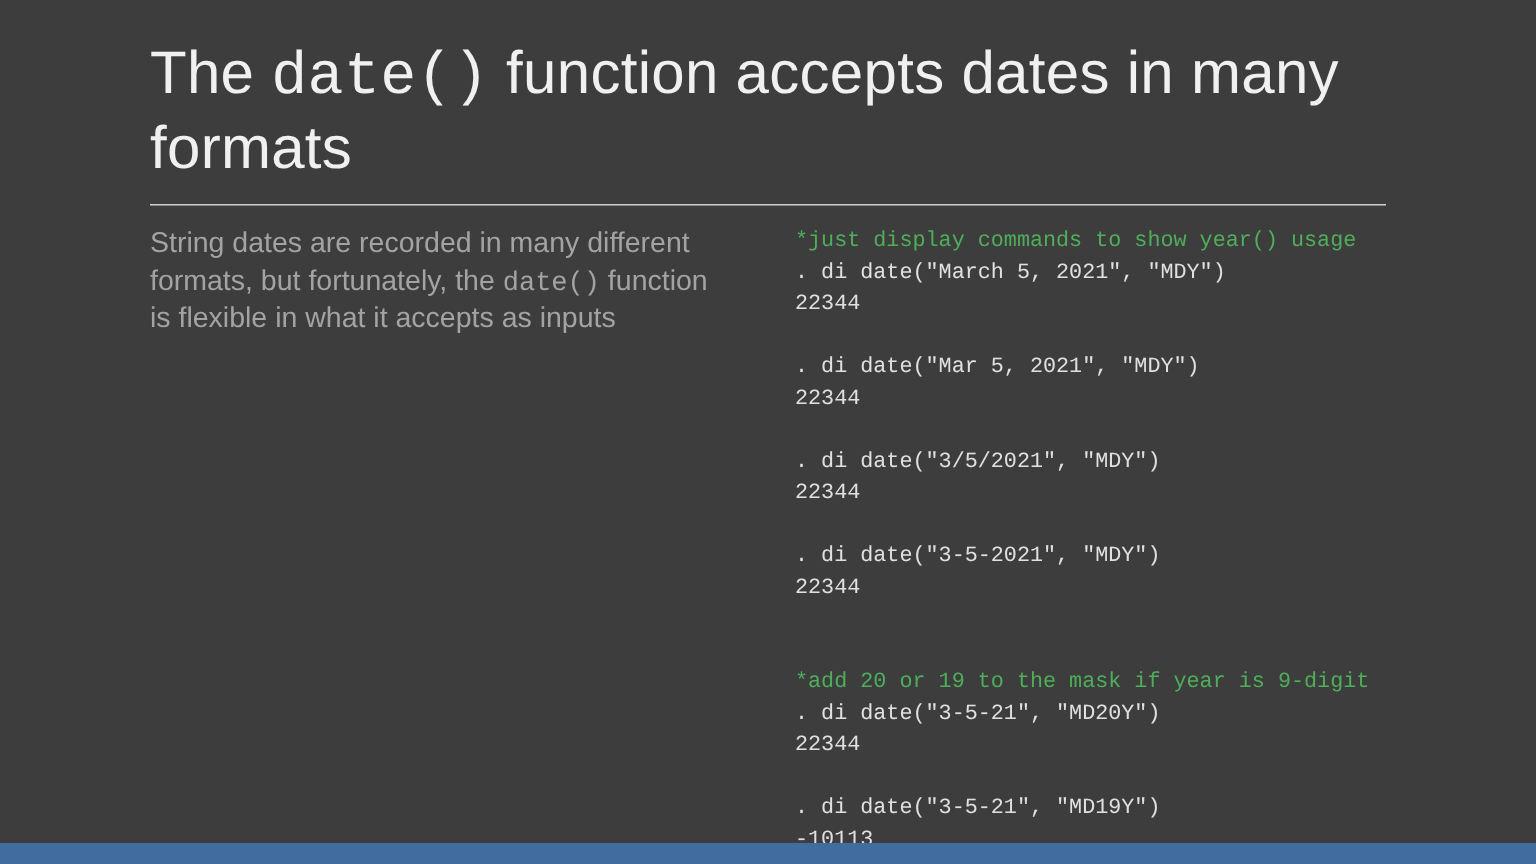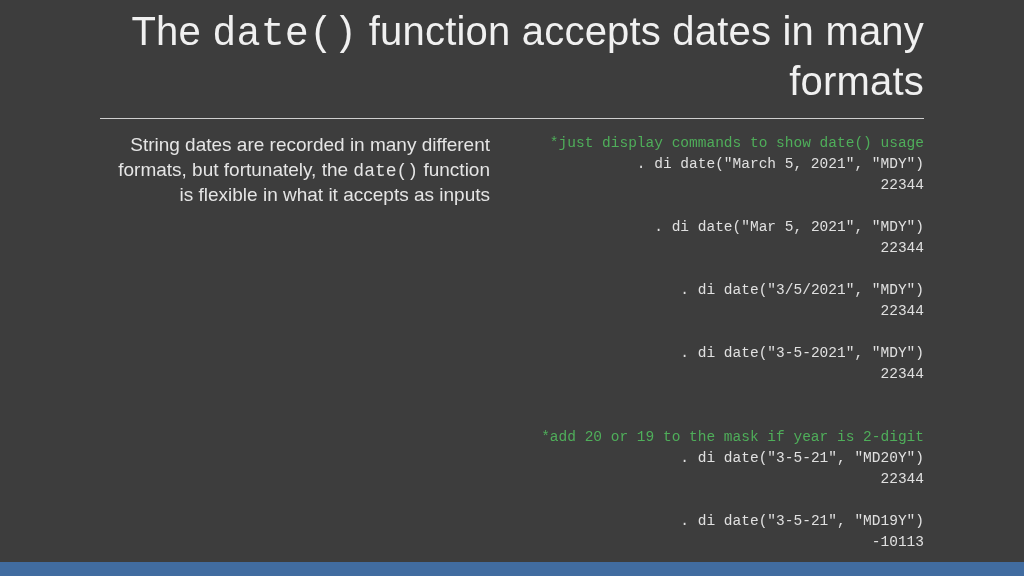--- a/index.html
+++ b/index.html
@@ -8,22 +8,21 @@
     width: 1024px;
     height: 576px;
     background: #3d3d3d;
     font-family: "Segoe UI Light", "Segoe UI", -apple-system, "Helvetica Neue", Arial, sans-serif;
     color: #e8e8e8;
     overflow: hidden;
     position: relative;
   }
   .slide {
     box-sizing: border-box;
-    padding: 8px 100px 0 100px;
-    text-align: right;
+    padding: 26px 100px 0 100px;
   }
   .title {
     font-size: 40px;
     font-weight: 300;
     line-height: 1.15;
     color: #f0f0f0;
     margin: 0 0 14px 0;
     letter-spacing: 0.2px;
   }
   .title .mono {
@@ -37,21 +36,21 @@
   }
   .columns {
     display: flex;
     gap: 40px;
   }
   .left {
     flex: 0 0 390px;
     font-size: 19px;
     line-height: 1.3;
     font-weight: 300;
-    color: #e5e5e5;
+    color: #a3a3a3;
   }
   .left .mono {
     font-family: "Courier New", Courier, monospace;
     font-size: 18px;
   }
   .right {
     flex: 1;
     min-width: 0;
   }
   .code {
@@ -75,35 +74,35 @@
 </style>
 </head>
 <body>
 
 <div class="slide">
   <h1 class="title"><span>The </span><span class="mono">date()</span><span>  function accepts dates in many formats</span></h1>
   <hr class="rule">
   <div class="columns">
     <div class="left"><span>String dates are recorded in many different formats, but fortunately, the </span><span class="mono">date()</span><span> function is flexible in what it accepts as inputs</span></div>
     <div class="right">
-<div class="code"><span class="comment">*just display commands to show date() usage</span>
+<div class="code"><span class="comment">*just display commands to show year() usage</span>
 <span>. di date("March 5, 2021", "MDY")</span>
 <span>22344</span>
 
 <span>. di date("Mar 5, 2021", "MDY")</span>
 <span>22344</span>
 
 <span>. di date("3/5/2021", "MDY")</span>
 <span>22344</span>
 
 <span>. di date("3-5-2021", "MDY")</span>
 <span>22344</span>
 
 
-<span class="comment">*add 20 or 19 to the mask if year is 2-digit</span>
+<span class="comment">*add 20 or 19 to the mask if year is 9-digit</span>
 <span>. di date("3-5-21", "MD20Y")</span>
 <span>22344</span>
 
 <span>. di date("3-5-21", "MD19Y")</span>
 <span>-10113</span></div>
     </div>
   </div>
 </div>
 
 <div class="footer-bar"></div>

